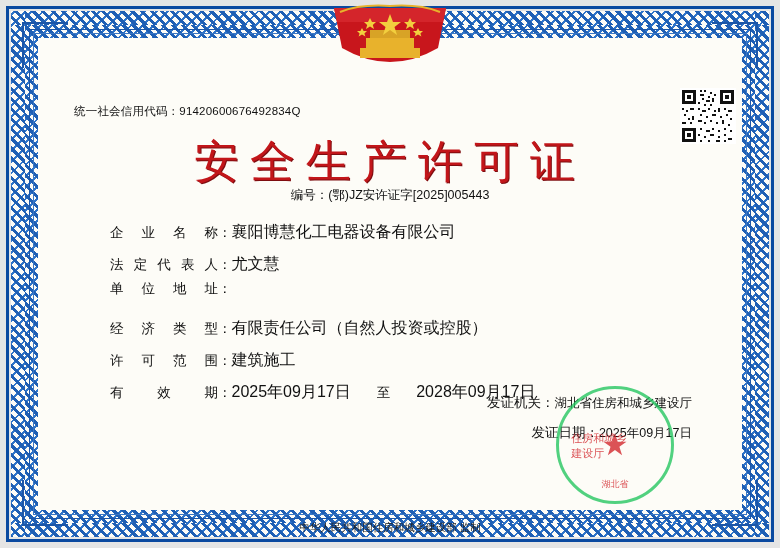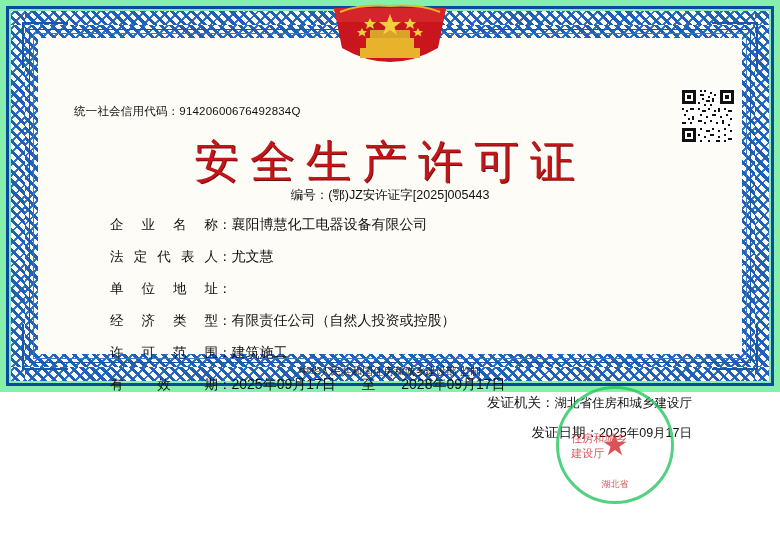--- a/index.html
+++ b/index.html
@@ -10,22 +10,22 @@
   body {
     width: 780px;
     height: 548px;
     font-family: "Liberation Sans", sans-serif;
     overflow: hidden;
   }
 
   .cert {
     position: relative;
     width: 780px;
-    height: 392px;
-    background: #86efac;
+    height: 548px;
+    background: #e5e5e5;
     box-sizing: border-box;
   }
 
   
   .border-outer {
     position: absolute;
     left: 6px; top: 6px; right: 6px; bottom: 6px;
     border: 3px solid #0b4aa0;
     box-sizing: border-box;
   }
@@ -153,23 +153,24 @@
     font-size: 13.5px;
     color: #111;
   }
   .lbl span { display: inline-block; }
   .colon {
     flex: 0 0 12px;
     text-align: center;
     font-size: 13.5px;
   }
   .val {
-    font-size: 14px;
+    font-size: 16px;
     color: #111;
     white-space: nowrap;
+    margin-top: 6px;
   }
   .valid-row .val { display: inline-block; }
   .valid-to {
     margin: 0 26px;
     font-size: 13.5px;
   }
 
   .issuer-block {
     position: absolute;
     right: 44px;

